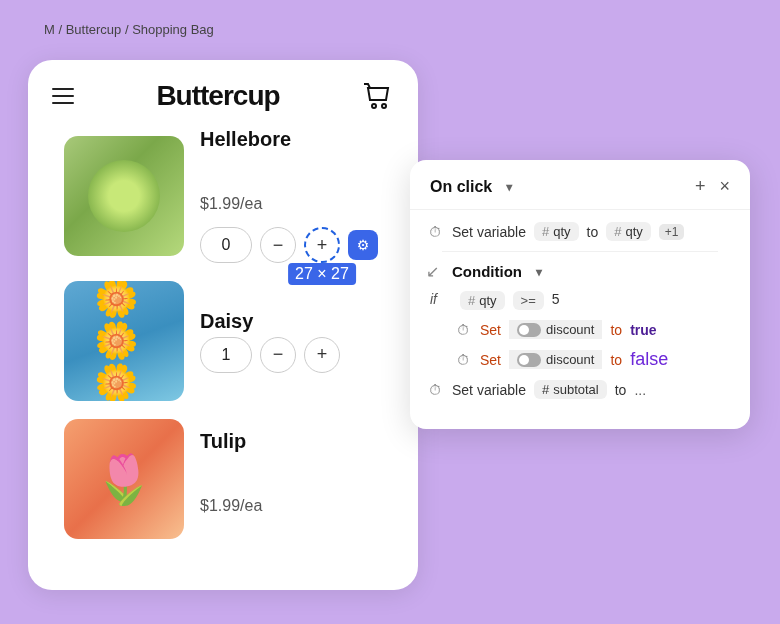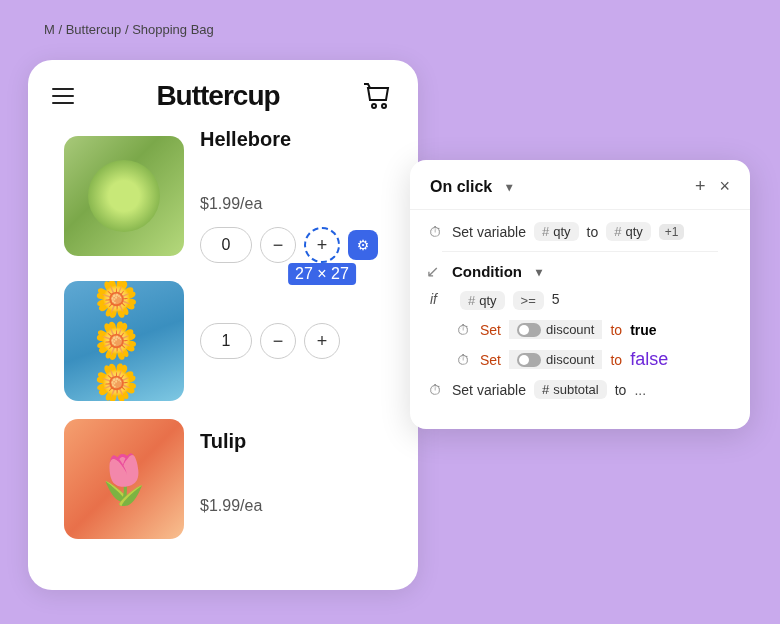--- a/index.html
+++ b/index.html
@@ -388,21 +388,21 @@
       top: 2px;
       left: 2px;
     }
     .toggle-label {
       font-size: 13px;
       color: #333;
       font-weight: 500;
     }
     .to-true {
       font-size: 14px;
-      color: #000000;
+      color: #4c1d95;
       font-weight: 600;
     }
     .to-false {
       font-size: 18px;
       color: #6d28d9;
       font-weight: 400;
     }
 
     .else-label {
       font-size: 14px;
@@ -470,20 +470,21 @@
             <div class="dim-label">27 × 27</div>
           </div>
           <div class="settings-badge">⚙</div>
         </div>
       </div>
     </div>
 
     <div class="product-item" style="margin-top:10px;">
       <div class="product-img img-daisy"></div>
       <div class="product-info">
+        <div class="product-name">Daisy</div>
         <div class="qty-controls">
           <div class="qty-display">1</div>
           <div class="qty-btn">−</div>
           <div class="qty-btn">+</div>
         </div>
       </div>
     </div>
 
     <div class="product-item" style="margin-top:10px;">
       <div class="product-img img-tulip"></div>

